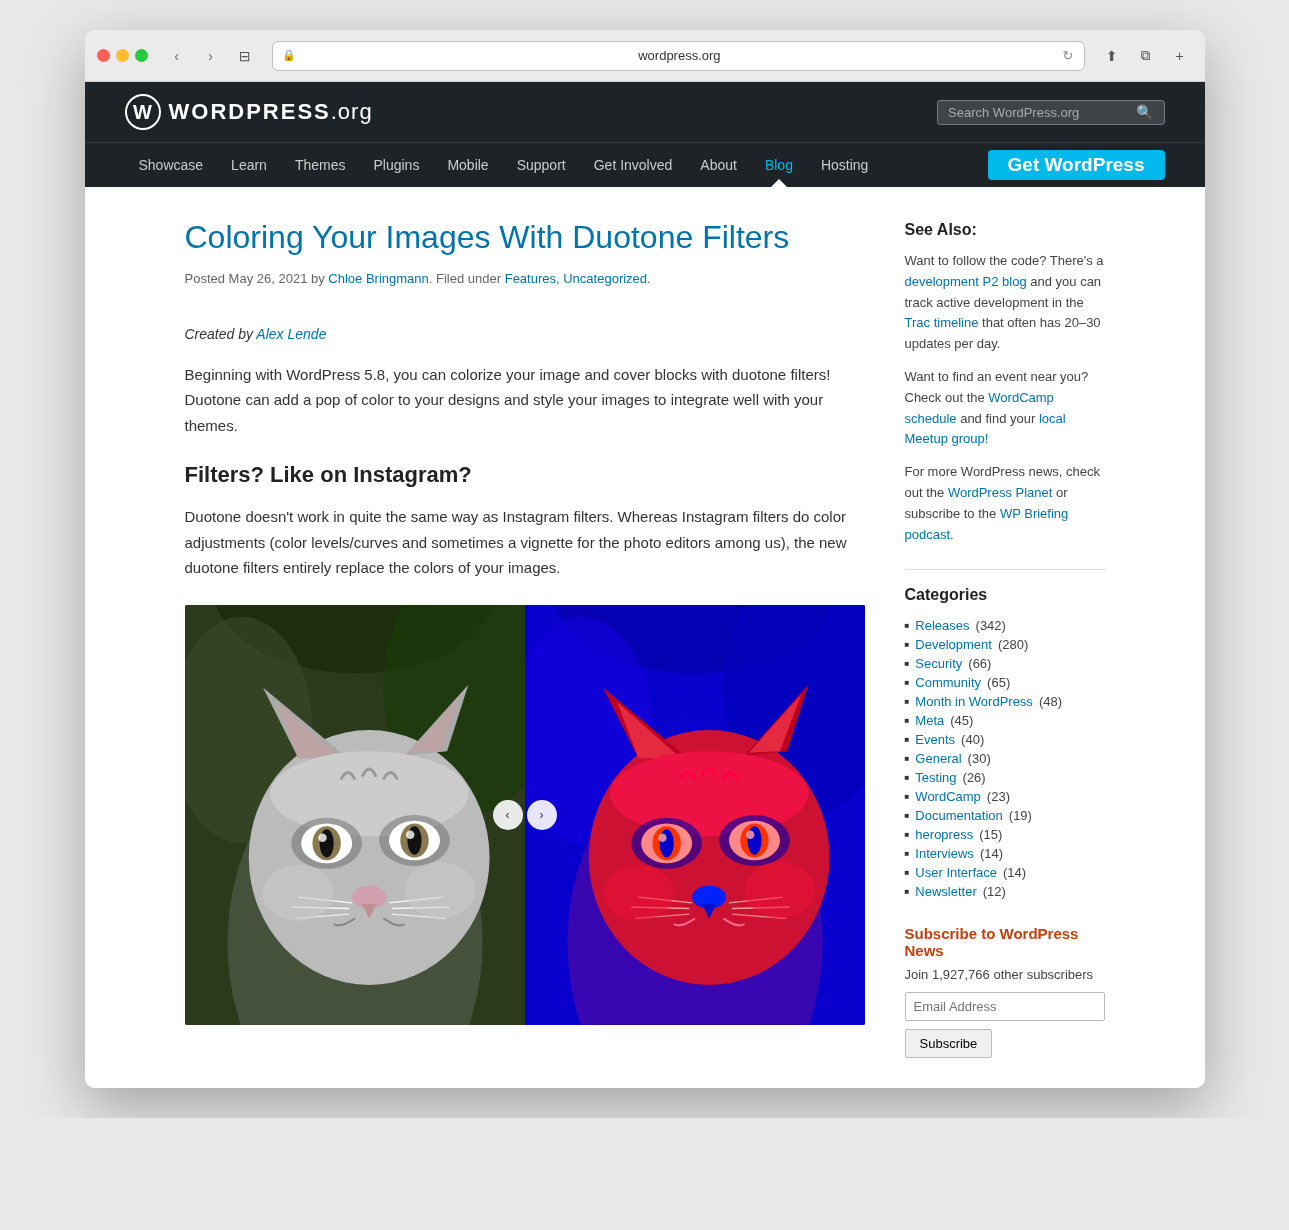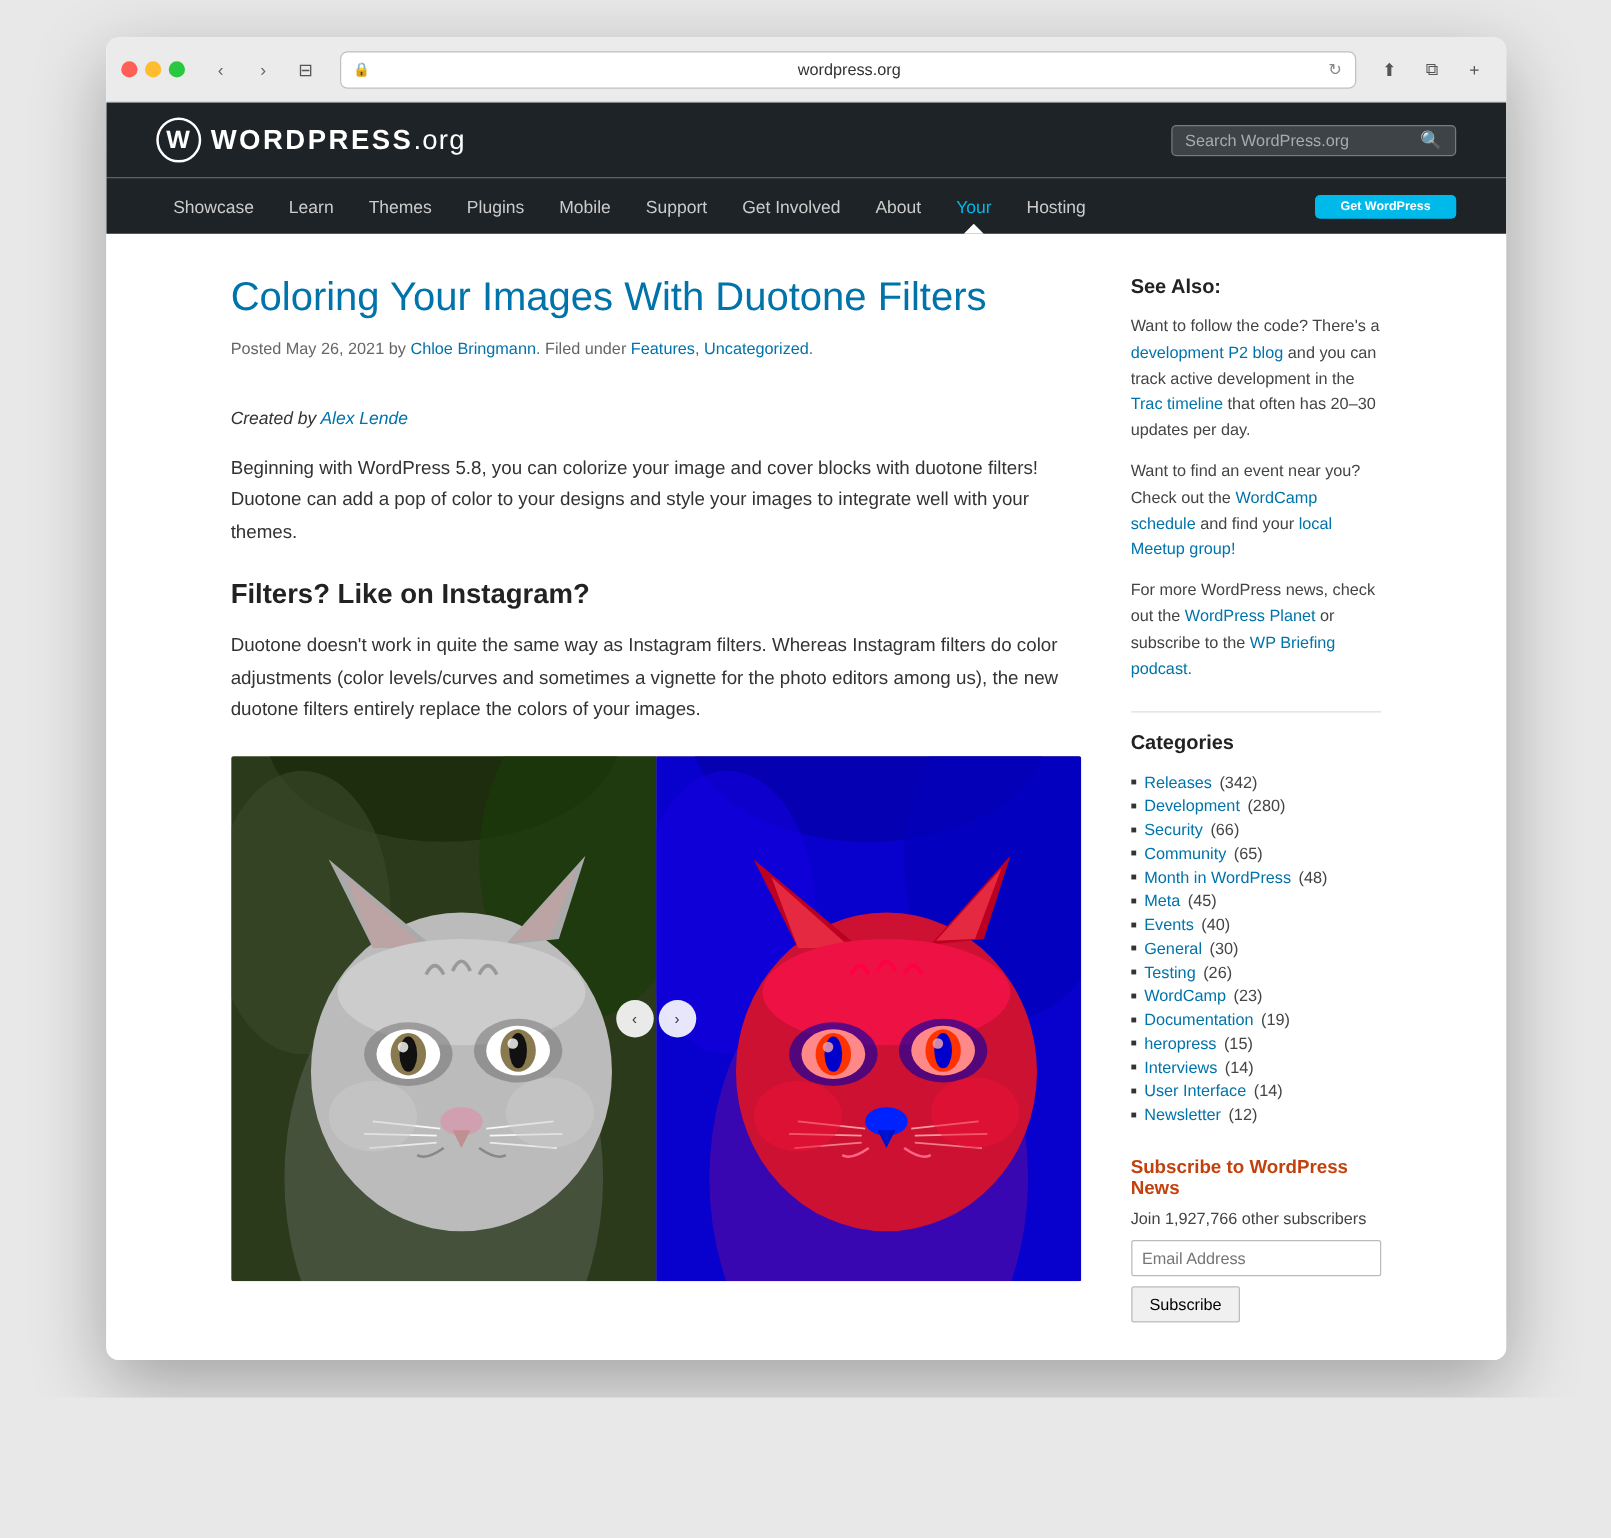--- a/index.html
+++ b/index.html
@@ -143,21 +143,21 @@
       border-right: 8px solid transparent;
       border-bottom: 8px solid #fff;
     }
     .get-wp-btn {
       margin-left: auto;
       background: #00b9eb;
       color: #fff;
       border: none;
       padding: 4px 20px;
       border-radius: 4px;
-      font-size: 10px;
+      font-size: 19px;
       font-weight: 600;
       cursor: pointer;
       white-space: nowrap;
     }
 
     
     .wp-content {
       display: flex;
       max-width: 960px;
       margin: 0 auto;
@@ -354,21 +354,21 @@
     <div class="wp-nav">
       <div class="wp-nav-inner">
         <a class="wp-nav-item">Showcase</a>
         <a class="wp-nav-item">Learn</a>
         <a class="wp-nav-item">Themes</a>
         <a class="wp-nav-item">Plugins</a>
         <a class="wp-nav-item">Mobile</a>
         <a class="wp-nav-item">Support</a>
         <a class="wp-nav-item">Get Involved</a>
         <a class="wp-nav-item">About</a>
-        <a class="wp-nav-item active">Your</a>
+        <a class="wp-nav-item active">Blog</a>
         <a class="wp-nav-item">Hosting</a>
         <button class="get-wp-btn">Get WordPress</button>
       </div>
     </div>
 
     <div class="wp-content">
 
       <div class="wp-main">
         <h1 class="article-title">Coloring Your Images With Duotone Filters</h1>
         <p class="article-meta">

